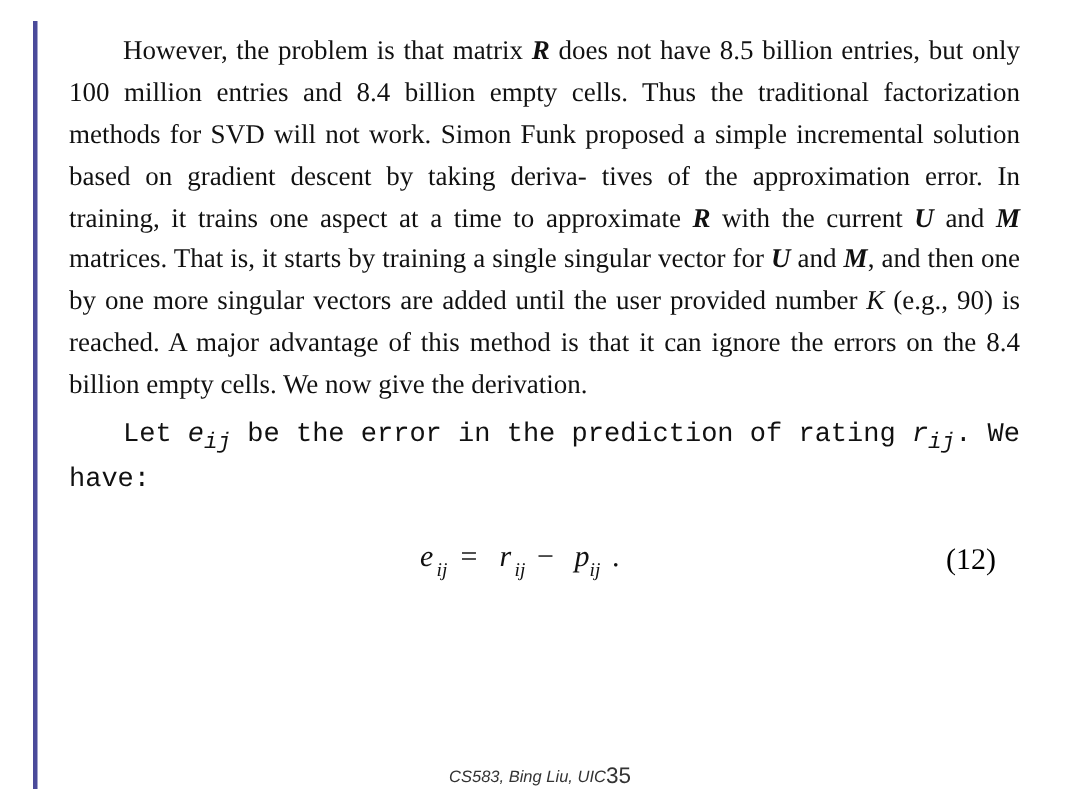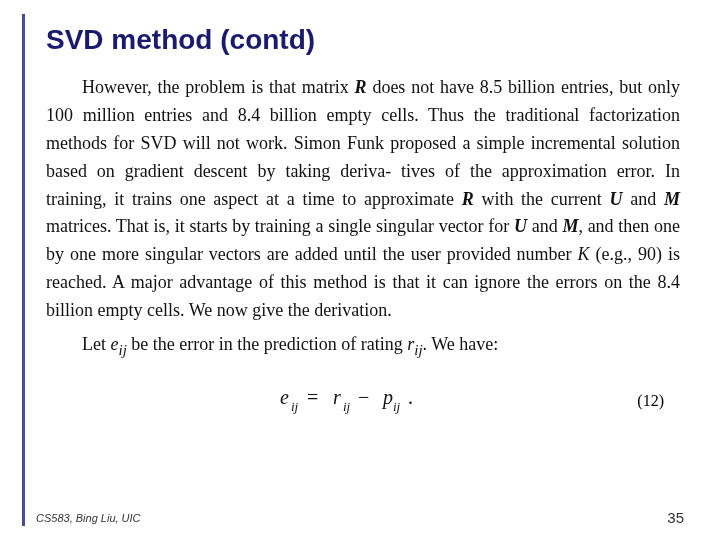--- a/index.html
+++ b/index.html
@@ -52,20 +52,21 @@
       text-align: justify;
     }
 
     .body-text p {
       margin-bottom: 6px;
       text-indent: 2em;
     }
 
     .body-text .no-indent {
       text-indent: 0;
+      font-family: Liberation Mono, monospace;
     }
 
     .bold-italic {
       font-weight: bold;
       font-style: italic;
     }
 
     .italic {
       font-style: italic;
     }
@@ -74,57 +75,56 @@
       display: flex;
       align-items: center;
       justify-content: center;
       margin: 14px 0 8px 0;
       position: relative;
     }
 
     .equation-number {
       position: absolute;
       right: 20px;
-      font-size: 16px;
+      font-size: 20px;
       font-style: normal;
     }
 
     
     .eq-svg {
       display: block;
     }
 
     .footer {
       position: absolute;
       bottom: 14px;
       left: 36px;
       right: 36px;
       display: flex;
-      justify-content: space-between;
+      justify-content: center;
       align-items: center;
       font-family: Arial, Helvetica, sans-serif;
       font-size: 11px;
       color: #333333;
     }
 
     .footer-left {
       font-style: italic;
     }
 
     .footer-right {
       font-size: 15px;
     }
   </style>
 </head>
 <body>
 
 <div class="slide">
   <div class="left-border"></div>
 
-  <div class="title">SVD method (contd)</div>
 
   <div class="body-text">
     <p>
       However, the problem is that matrix <span class="bold-italic">R</span> does not have 8.5 billion entries,
       but only 100 million entries and 8.4 billion empty cells. Thus the traditional
       factorization methods for SVD will not work. Simon Funk proposed a
       simple incremental solution based on gradient descent by taking deriva-
       tives of the approximation error. In training, it trains one aspect at a time to
       approximate <span class="bold-italic">R</span> with the current <span class="bold-italic">U</span> and <span class="bold-italic">M</span> matrices. That is, it starts by
       training a single singular vector for <span class="bold-italic">U</span> and <span class="bold-italic">M</span>, and then one by one more

